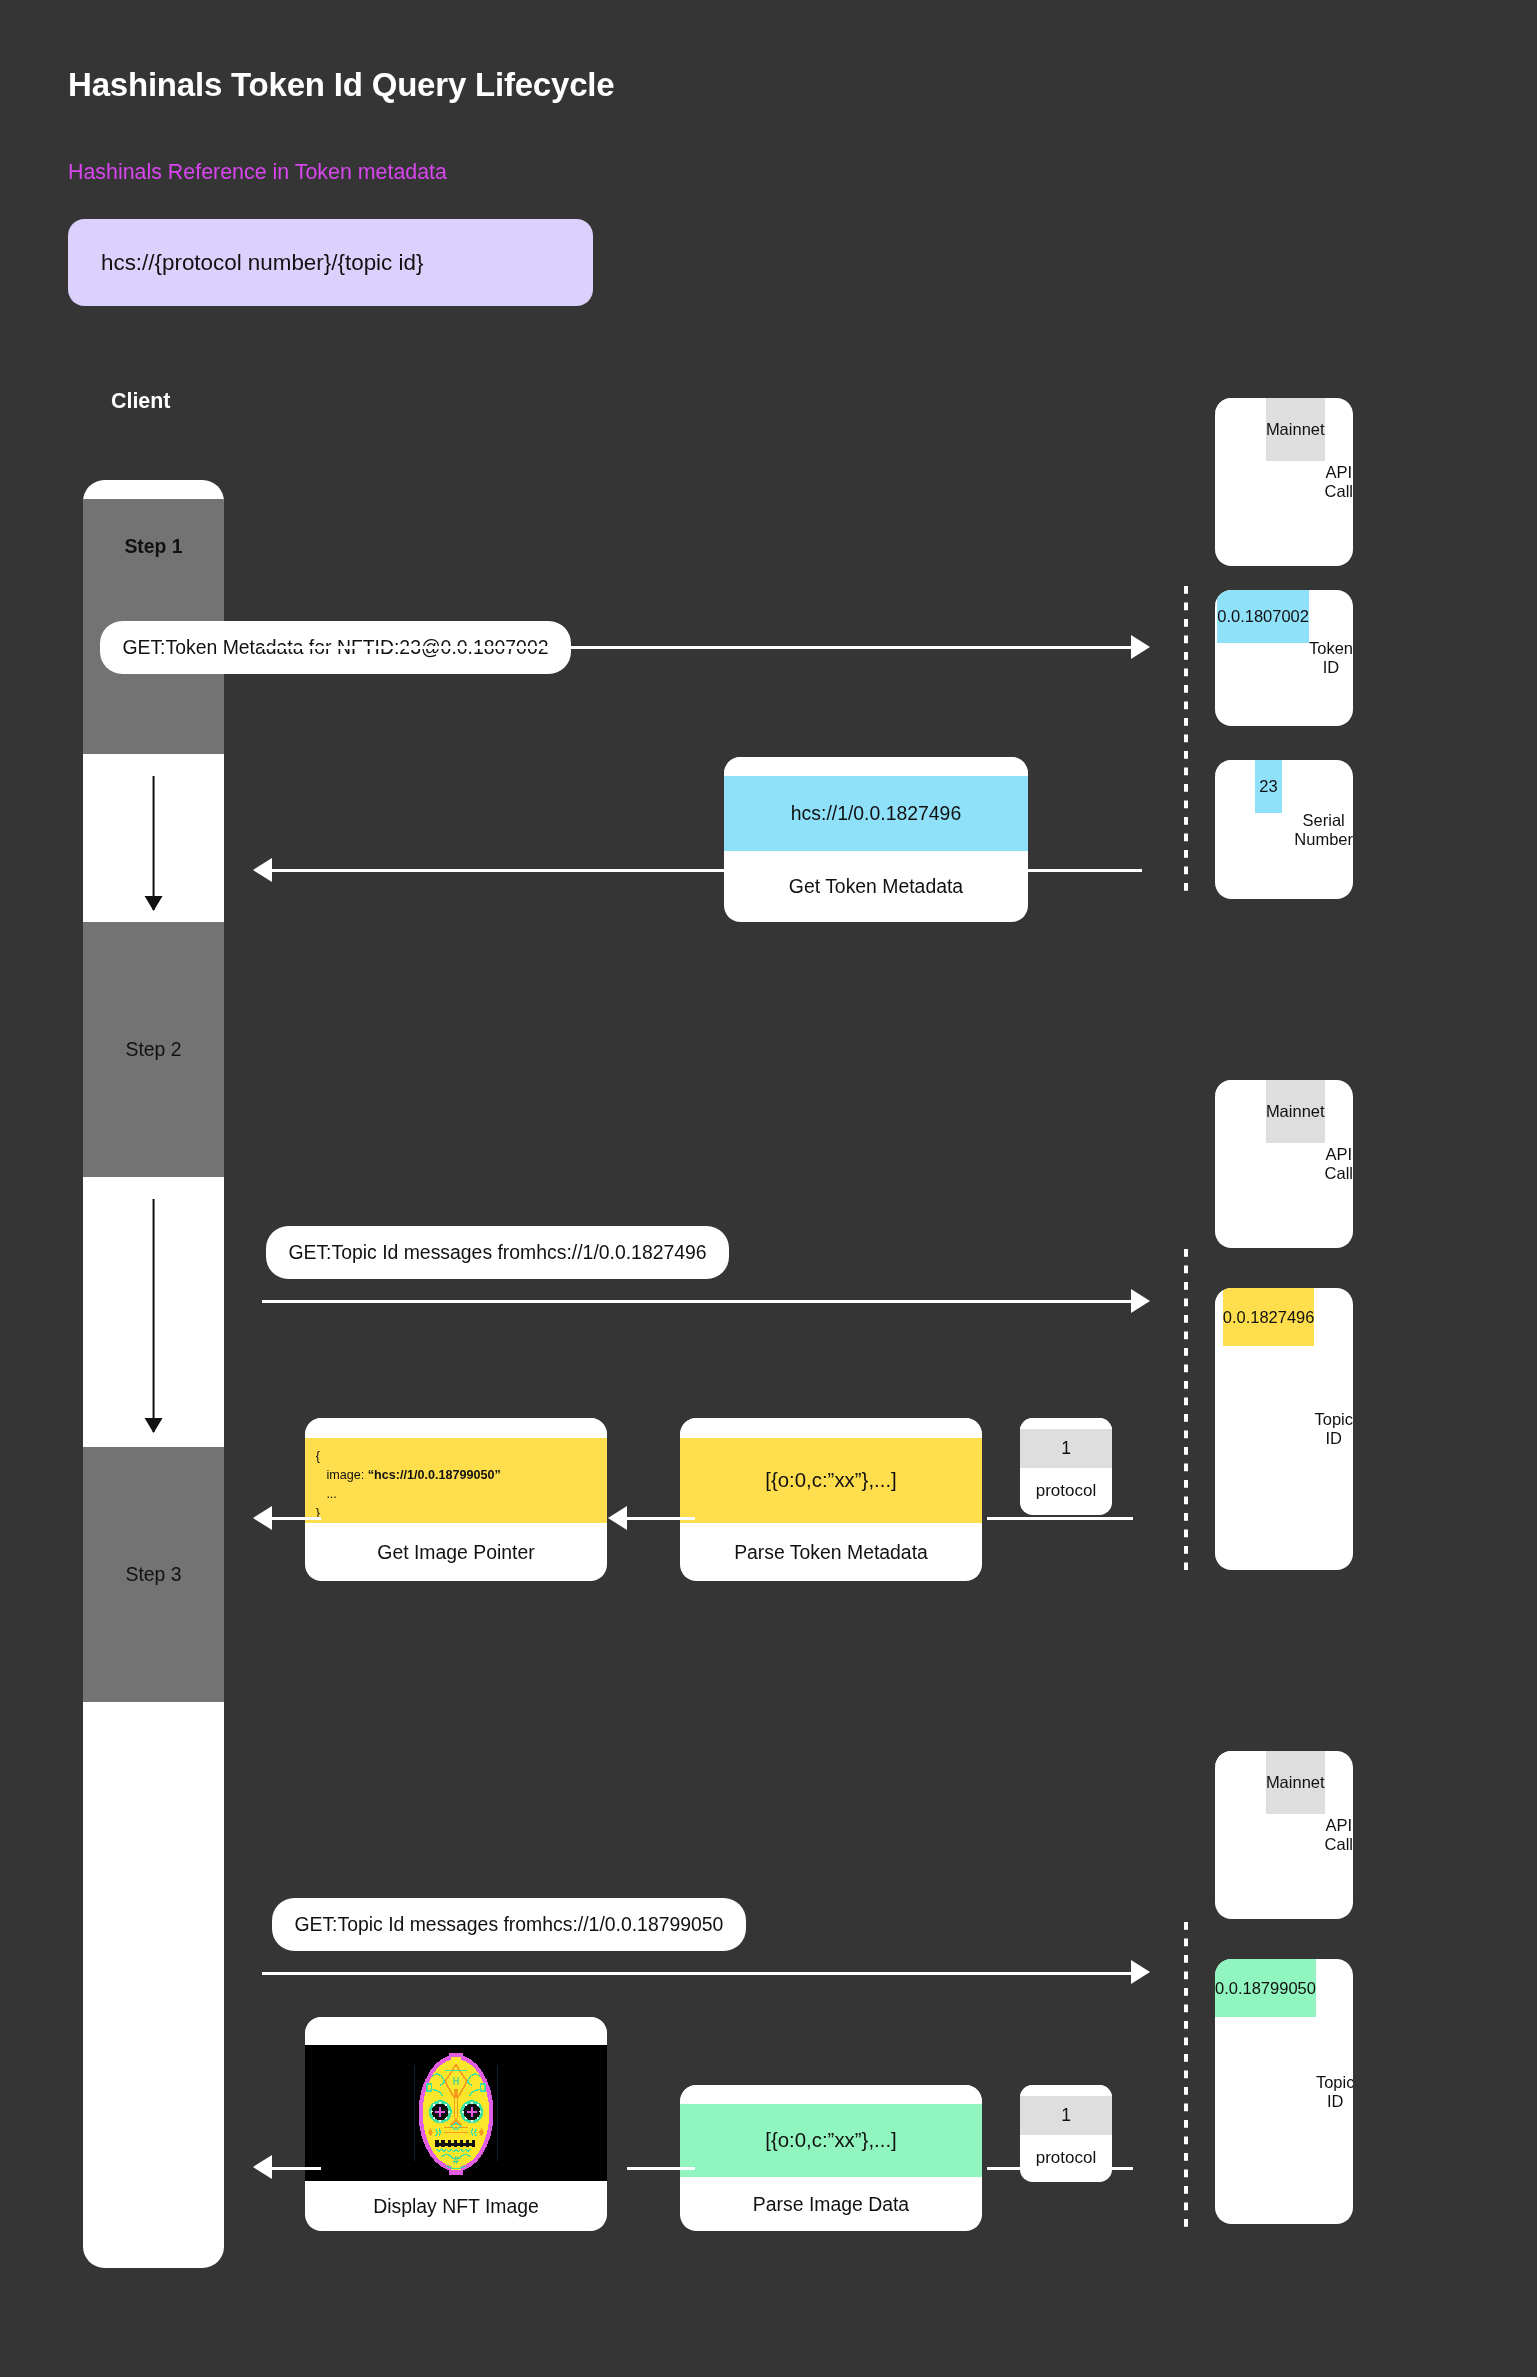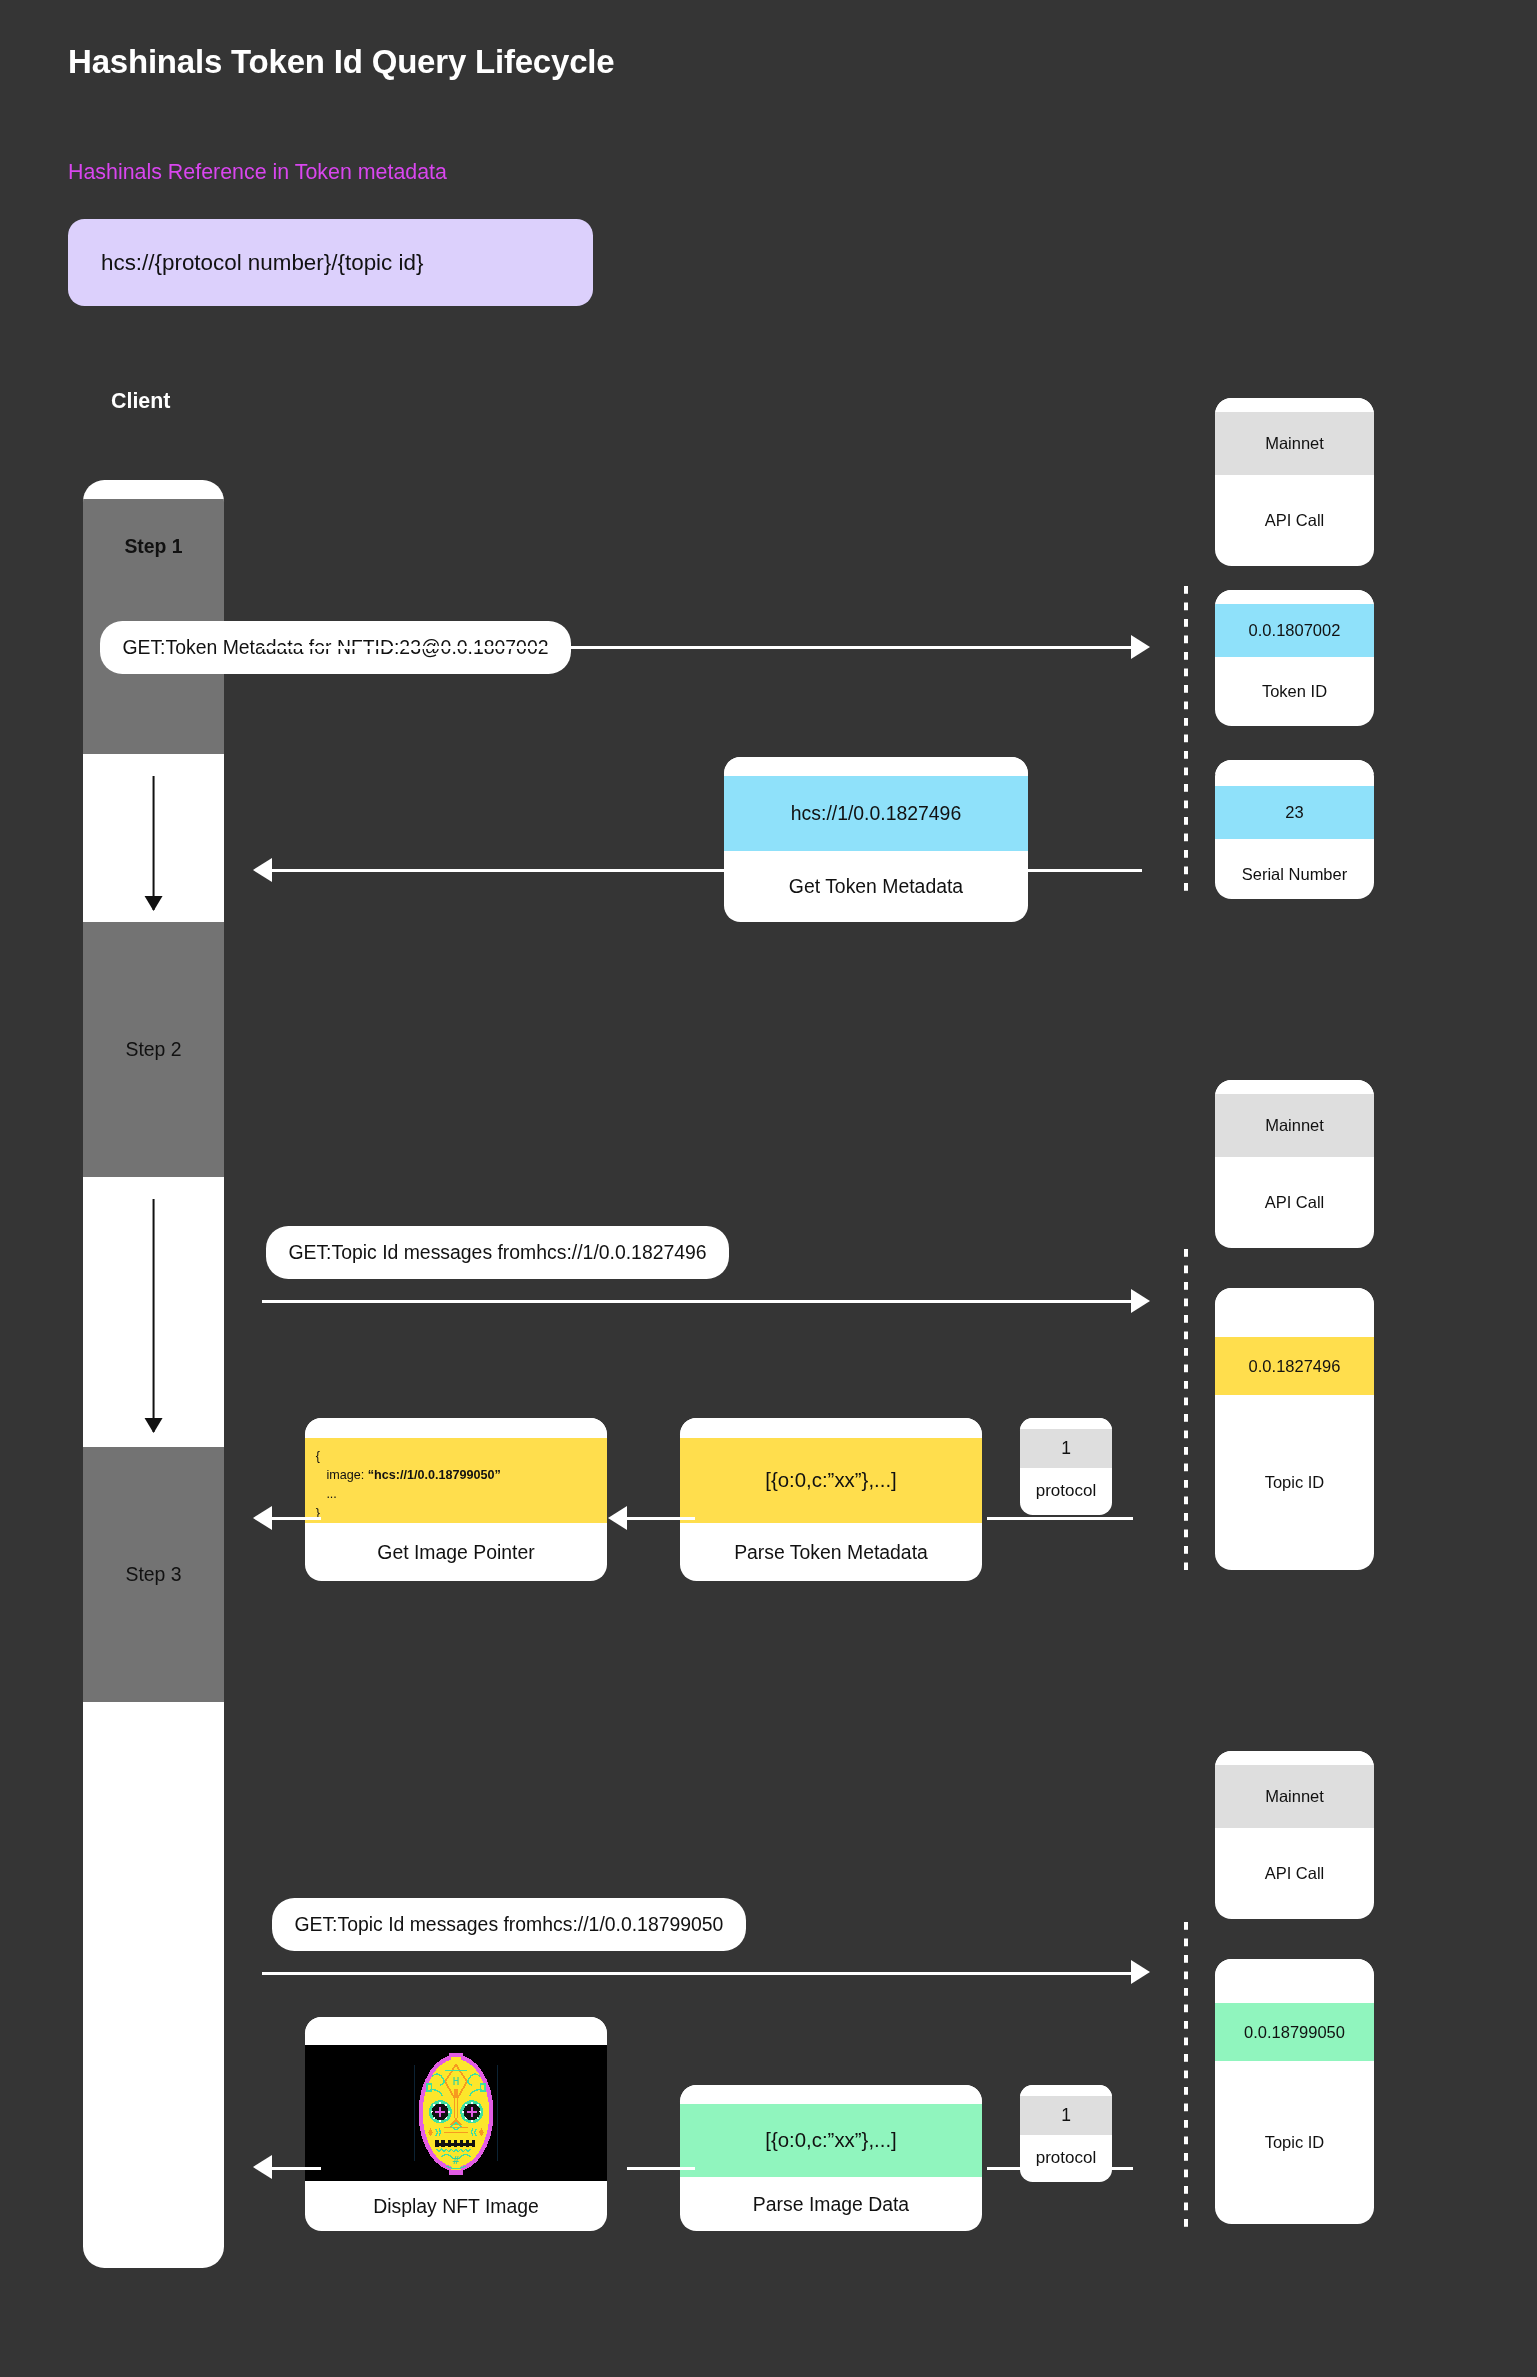--- a/index.html
+++ b/index.html
@@ -6,21 +6,21 @@
   body{
     width:1538px;height:2377px;position:relative;overflow:hidden;
     font-family:"Liberation Sans","DejaVu Sans",sans-serif;
     background:#353535;color:#ffffff;
     -webkit-font-smoothing:antialiased;
   }
   .abs{position:absolute;}
 
   
   #title{
-    left:68px;top:43px;font-size:33px;font-weight:bold;color:#ffffff;
+    left:68px;top:66px;font-size:33px;font-weight:bold;color:#ffffff;
     letter-spacing:-0.2px;white-space:nowrap;
   }
   #subtitle{
     left:68px;top:160px;font-size:21.4px;font-weight:normal;color:#d946ef;white-space:nowrap;
   }
   #ref-chip{
     left:68px;top:219px;width:525px;height:87px;
     background:#DCD0FC;border-radius:16.5px;
     display:flex;align-items:center;
     color:#111111;font-size:22.4px;padding-left:33px;box-sizing:border-box;
@@ -40,22 +40,22 @@
   .lane-seg.bold{font-weight:bold;}
   .lane-arrow{position:absolute;left:50%;transform:translateX(-50%);width:2.9px;background:#111111;}
   .lane-arrow:after{
     content:"";position:absolute;left:50%;bottom:-1px;transform:translateX(-50%);
     width:0;height:0;border-left:9.2px solid transparent;border-right:9.2px solid transparent;
     border-top:15.6px solid #111111;
   }
 
   
   .rcard{
-    position:absolute;width:159px;background:#ffffff;border-radius:16.5px;overflow:hidden;
-    display:flex;flex-direction:column;
+    position:absolute;width:138px;background:#ffffff;border-radius:16.5px;overflow:hidden;
+    display:flex;
   }
   .rcard .band{width:100%;display:flex;align-items:center;justify-content:center;
     color:#111111;font-size:16.5px;box-sizing:border-box;text-align:center;}
   .rcard .cap{width:100%;flex:1;display:flex;align-items:center;justify-content:center;
     color:#111111;font-size:16.5px;text-align:center;}
   .pad-top{height:13.6px;width:100%;background:#ffffff;}
 
   
   .lifeline{position:absolute;width:3.9px;
     background-image:linear-gradient(to bottom,#ffffff 0 7.8px,transparent 7.8px 16.5px);

